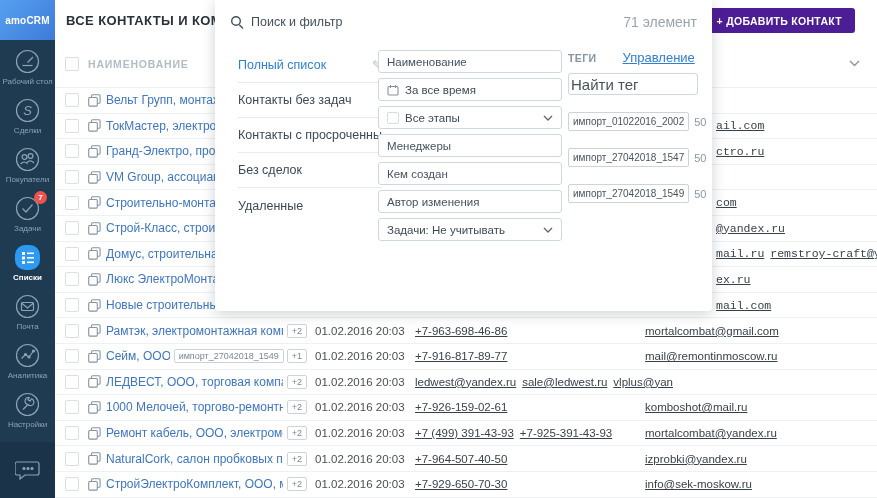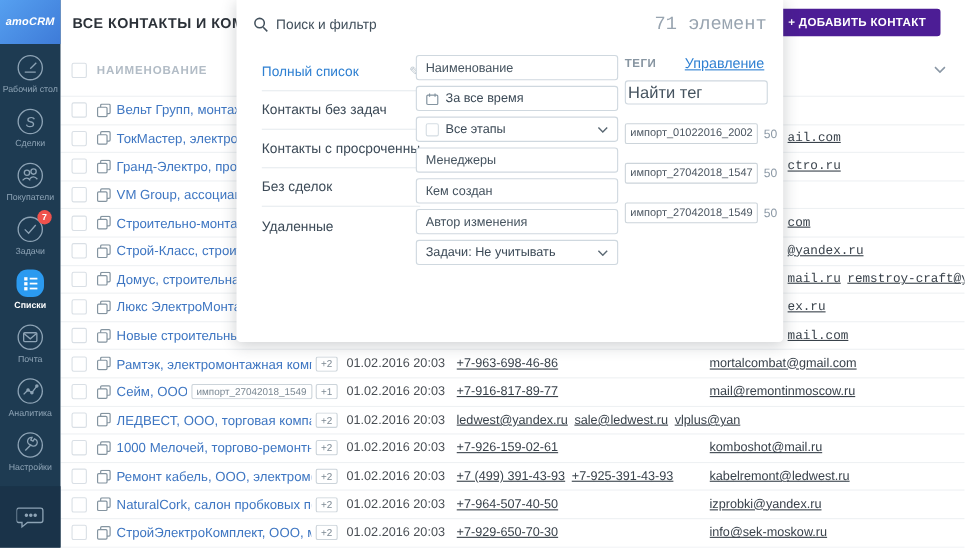--- a/index.html
+++ b/index.html
@@ -4,21 +4,21 @@
 <style>
   * { margin:0; padding:0; box-sizing:border-box; }
   html,body { width:877px; height:498px; overflow:hidden; background:#fff;
     font-family:"Liberation Sans","DejaVu Sans",sans-serif; }
   body { position:relative; }
 
   
   .sidebar { position:absolute; left:0; top:0; width:55px; height:498px;
     background:#1e3b52; display:flex; flex-direction:column; z-index:20; }
   .logo { height:40px; background:linear-gradient(135deg,#56a0f0,#3e7bd8);
-    color:#fff; font-size:10px; font-weight:bold; font-style:italic;
+    color:#fff; font-size:10px; font-weight:bold; 
     display:flex; align-items:center; justify-content:center; letter-spacing:.2px; }
   .nav { flex:1; display:flex; flex-direction:column; padding-top:8px; }
   .nav-item { height:49px; display:flex; flex-direction:column; align-items:center;
     justify-content:flex-start; cursor:pointer; position:relative; }
   .nav-item .ic { width:27px; height:27px; position:relative; }
   .nav-item .lbl { font-size:8px; color:#8da3b5; margin-top:2px; text-align:center; line-height:1.15; }
   .nav-item.active .lbl { color:#fff; font-weight:bold; }
   .badge { position:absolute; top:-4px; right:-6px; background:#f0524d; color:#fff;
     font-size:8px; font-weight:bold; min-width:13px; height:13px; border-radius:7px;
     display:flex; align-items:center; justify-content:center; padding:0 3px; }
@@ -62,21 +62,21 @@
   .wlink { color:#39424b; text-decoration:underline; margin-right:6px; cursor:pointer; }
 
   
   .overlay { position:absolute; left:215px; top:0; width:497px; height:311px;
     background:#fff; z-index:30; box-shadow:0 3px 14px rgba(40,50,60,.22);
     border-radius:0 0 4px 4px; }
   .ov-head { height:44px; display:flex; align-items:center; justify-content:space-between;
     padding:0 15px; }
   .ov-search { display:flex; align-items:center; gap:7px; cursor:pointer; }
   .ov-search span { font-size:12.5px; color:#42505c; }
-  .ov-count { font-size:17px; color:#98a4b0;font-family:Liberation Mono, monospace; }
+  .ov-count { font-size:14px; color:#98a4b0; }
   .ov-menu { position:absolute; left:15px; top:48px; width:152px; }
   .ov-menu .mi { height:35px; display:flex; align-items:center; justify-content:space-between;
     border-bottom:1px solid #e6ebef; font-size:12.5px; color:#3c4a57; cursor:pointer;
     white-space:nowrap; overflow:hidden;margin-left:8px; }
   .ov-menu .mi:last-child { border-bottom:none; }
   .ov-menu .mi.sel { color:#2f80d2; }
   .pencil { color:#b6c0c9; font-size:12px; flex:none; cursor:pointer; }
   .ov-fields { position:absolute; left:163px; top:50px; width:184px; }
   .fld { height:23px; border:1px solid #cfd8df; border-radius:3px; margin-bottom:5px;
     display:flex; align-items:center; padding:0 8px; font-size:11.5px; color:#3c4a57;
@@ -451,21 +451,21 @@
           </svg>
         </span>
         <span class="ncell">
           <a class="nlink">Ремонт кабель, ООО, электромонтажная к</a>
           <span class="chips">
             <span class="chip">+2</span>
           </span>
         </span>
         <span class="dcell">01.02.2016 20:03</span>
         <span class="pcell"><a class="wlink">+7 (499) 391-43-93</a><a class="wlink">+7-925-391-43-93</a></span>
-        <span class="ecell"><a class="wlink">kabelremont@ledwest.ru</a></span>
+        <span class="ecell"><a class="wlink">mortalcombat@yandex.ru</a></span>
       </div>
       <div class="trow">
         <span class="cb"></span>
         <span class="cicon">
           <svg width="13" height="13" viewBox="0 0 13 13" fill="none" stroke="#8494a0" stroke-width="1.1">
             <rect x="3.5" y="0.7" width="8.6" height="8.6" rx="1"></rect>
             <rect x="0.7" y="3.5" width="8.6" height="8.6" rx="1" fill="#fff"></rect>
           </svg>
         </span>
         <span class="ncell">

